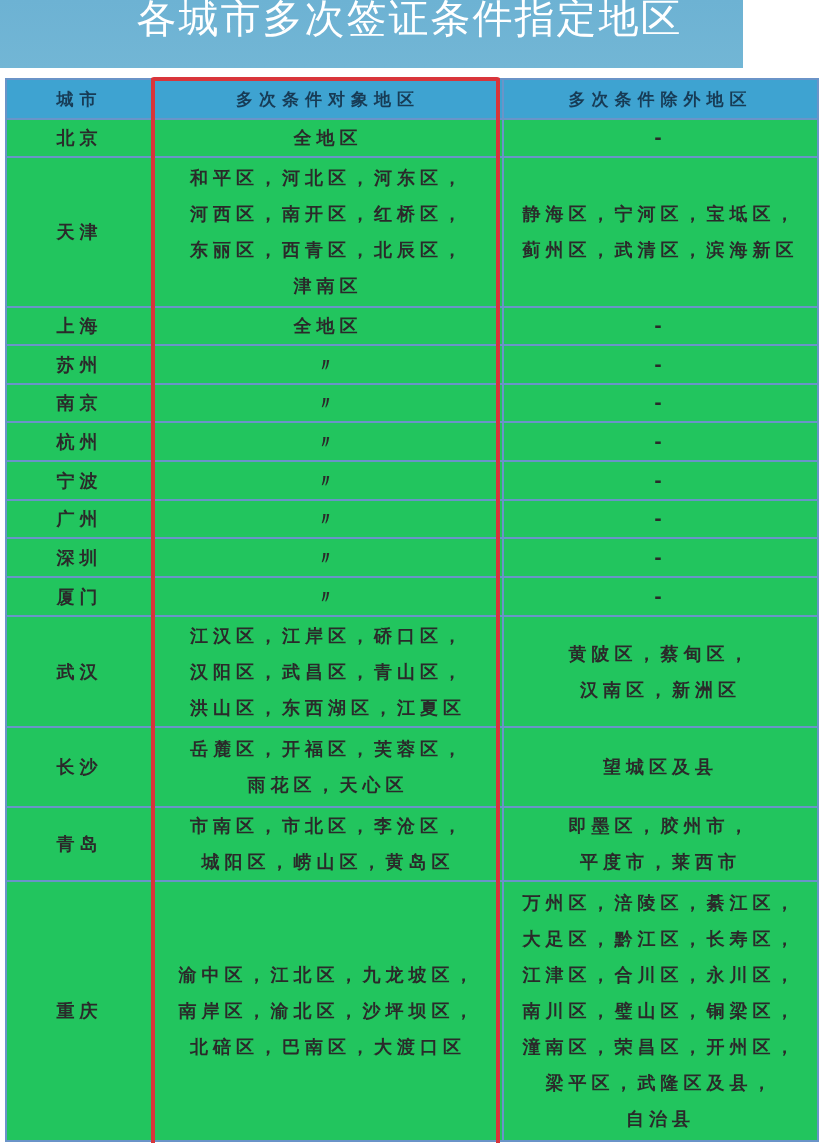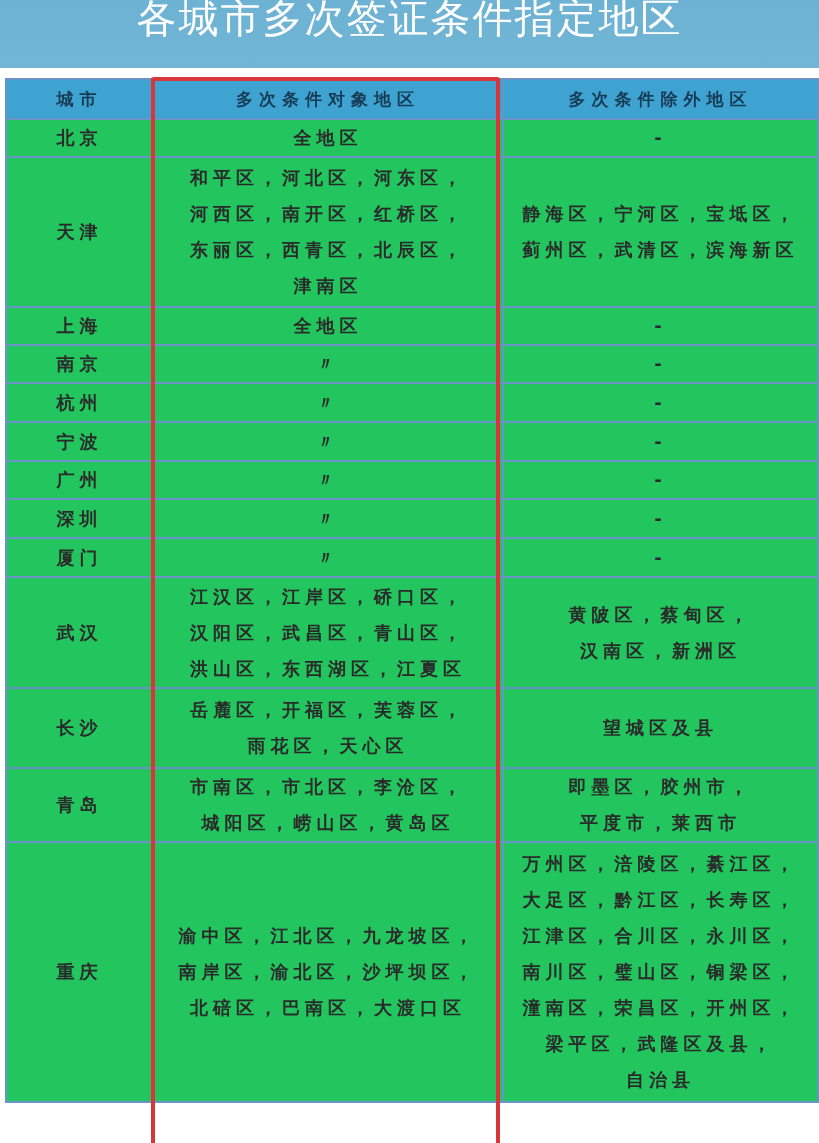--- a/index.html
+++ b/index.html
@@ -1,19 +1,19 @@
 <!DOCTYPE html>
 <html><head>
 <meta charset="utf-8">
 <style>
   html, body { margin:0; padding:0; }
   body { width:819px; height:1143px; overflow:hidden; background:#ffffff; position:relative;
          font-family:"DejaVu Sans", "Liberation Sans", sans-serif; }
-  .title-bar { position:absolute; left:0; top:0; width:819px; height:68px;
-               background:linear-gradient(180deg,#6db2d3 0%,#72b6d5 100%); }
+  .title-bar { position:absolute; left:0; top:0; width:707px; height:68px;
+               background:linear-gradient(180deg,#6db2d3 0%,#72b6d5 100%);padding-left:36px; }
   .title-text { position:absolute; left:0; top:-6px; width:819px; text-align:center;
                 color:#ffffff; font-size:40px; font-weight:normal; letter-spacing:2px; line-height:48px; }
   table.grid { position:absolute; left:5px; top:78px; width:812px; border-collapse:collapse; table-layout:fixed; }
   table.grid th, table.grid td { border:2px solid #6a94c8; text-align:center; vertical-align:middle; padding:0; }
   table.grid th { background:#3ea3d1; color:#173b55; font-size:17px; font-weight:bold; height:38px; letter-spacing:6px;margin-top:28px; }
   table.grid td { color:#2a2a2a; font-size:18px; font-weight:bold; letter-spacing:5px; line-height:36px; background:#22c55e; }
   td.city { color:#333; }
   td.dash, td.ditto { font-size:16px; }
   .red-box { position:absolute; left:151px; top:77px; width:341px; height:1080px;
              border:4px solid #d9353b; border-bottom:none; border-radius:3px; pointer-events:none; }
@@ -58,20 +58,29 @@
         </td>
         <td>
           <div>静海区，宁河区，宝坻区，</div>
           <div>蓟州区，武清区，滨海新区</div>
         </td>
       </tr>
       <tr style="height: 38px;">
         <td class="city">上海</td>
         <td>
           <div>全地区</div>
+        </td>
+        <td class="dash">
+          <div>-</div>
+        </td>
+      </tr>
+      <tr style="height: 39px;">
+        <td class="city">苏州</td>
+        <td class="ditto">
+          <div>〃</div>
         </td>
         <td class="dash">
           <div>-</div>
         </td>
       </tr>
       <tr style="height: 38px;">
         <td class="city">南京</td>
         <td class="ditto">
           <div>〃</div>
         </td>

